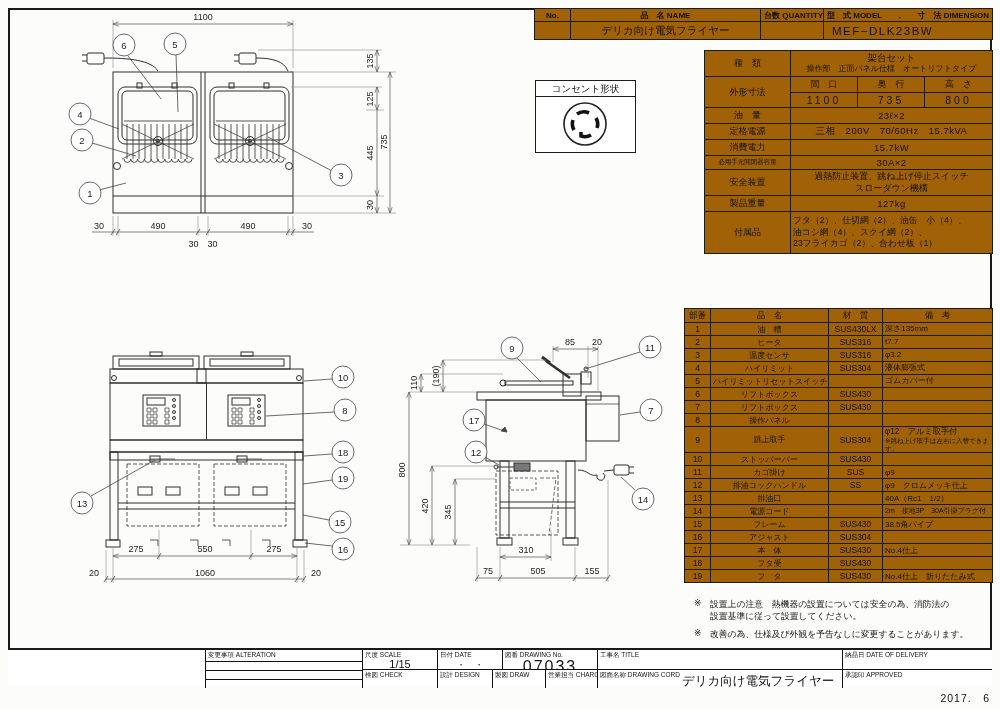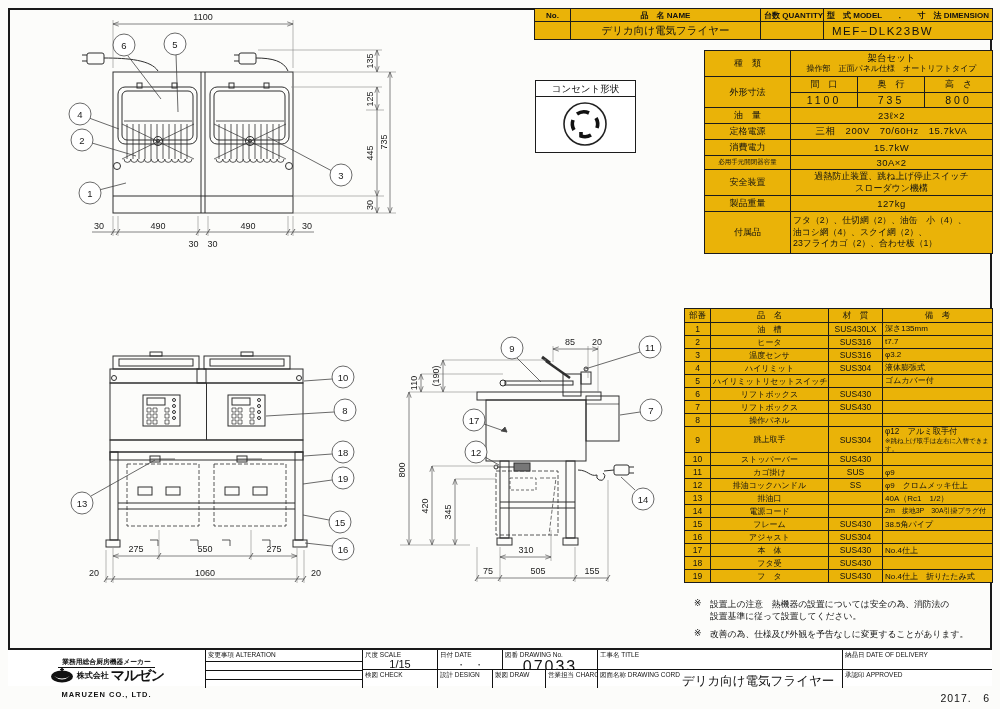--- a/index.html
+++ b/index.html
@@ -3,21 +3,21 @@
 <meta charset="utf-8">
 <style>
   *{margin:0;padding:0;box-sizing:border-box}
   html,body{width:1000px;height:709px}
   body{position:relative;background:#fcfcfa;font-family:"Liberation Sans","DejaVu Sans",sans-serif;color:#111;overflow:hidden}
   #sheet{position:absolute;inset:0}
   .frame{position:absolute;left:8px;top:8px;width:984px;height:678px;border:2px solid #1a1a1a}
   svg{position:absolute;left:0;top:0}
   svg text{font-family:"Liberation Sans","DejaVu Sans",sans-serif;font-size:9px;fill:#222;stroke:none}
   svg .co{font-size:9.5px}
-  table{border-collapse:collapse;table-layout:fixed;background:#eab308}
+  table{border-collapse:collapse;table-layout:fixed;background:#a16207}
   td,th{border:1px solid #1c1c1c;font-weight:normal;overflow:hidden;white-space:nowrap}
   
   #toptable{position:absolute;left:534px;top:8px;width:458px}
   #toptable th{font-size:8px;font-weight:bold;height:13px;text-align:left;padding:0 3px}
   #toptable th.c,#toptable td.c{text-align:center}
   #toptable td{height:18px;font-size:10.5px}
   #toptable .model{font-size:11.5px;letter-spacing:1.5px;padding-left:8px}
   #toptable .hdr-split{display:flex;justify-content:space-between;align-items:flex-start}
   
   #spectable{position:absolute;left:704px;top:50px;width:288px;font-size:9px}
@@ -644,34 +644,20 @@
     <span class="txt">設置上の注意　熱機器の設置については安全の為、消防法の
 設置基準に従って設置してください。</span>
   </div>
       <div class="note-row">
     <span>※</span>
     <span class="txt">改善の為、仕様及び外観を予告なしに変更することがあります。</span>
   </div>
     </div>
 
 <div id="bb">
-  <div id="logo">
-    <span class="tag">業務用総合厨房機器メーカー</span>
-    <div class="row">
-      <svg width="26" height="15" style="position:static">
-        <ellipse cx="13" cy="8.5" rx="11" ry="6" fill="#111"></ellipse>
-        <path d="M5,8 Q13,13 21,8 Q17,11.5 13,11.5 Q9,11.5 5,8 Z" fill="#fff"></path>
-        <line x1="13" y1="0" x2="13" y2="3" stroke="#111" stroke-width="1.6"></line>
-        <line x1="11" y1="1.5" x2="15" y2="1.5" stroke="#111" stroke-width="1.2"></line>
-      </svg>
-      <span class="kk">株式会社</span>
-      <span class="mz">マルゼン</span>
-    </div>
-    <span class="en">MARUZEN CO., LTD.</span>
-  </div>
   <div class="bb" style="left:197px;top:0;width:157px;height:38px">
     <span class="lbl">変更事項 ALTERATION</span>
     <div class="altrow"></div>
     <div class="altrow"></div>
     <div class="altrow"></div>
   </div>
   <div class="bb" style="left:354px;top:0;width:75px;height:19px">
     <span class="lbl">尺度 SCALE</span>
     <span class="cv" style="font-size:11px;margin-top:-3px">1/15</span>
   </div>

